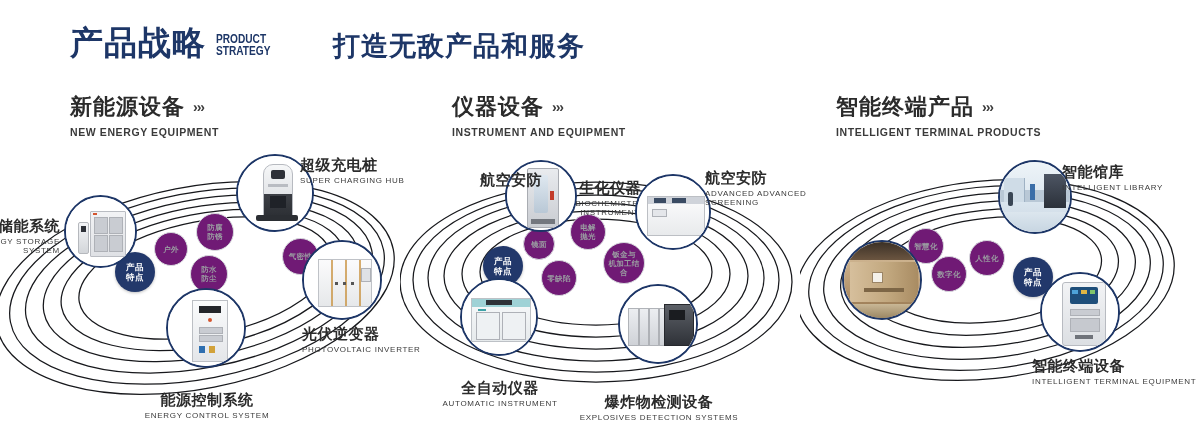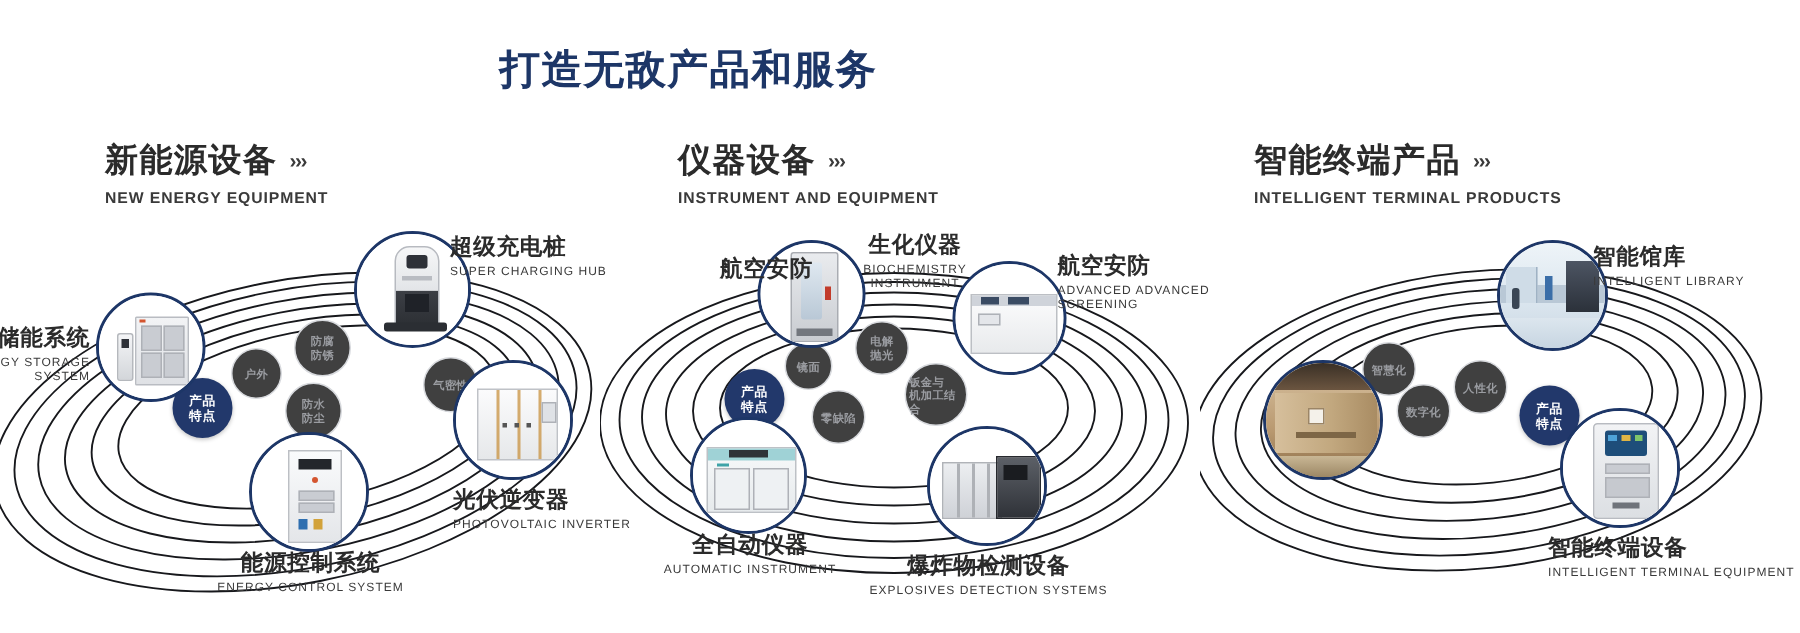--- a/index.html
+++ b/index.html
@@ -40,59 +40,63 @@
   
   .node{
     position:absolute;border-radius:50%;background:#fbfcfd;
     border:2.5px solid #1d3667;overflow:hidden;
     box-sizing:border-box;
   }
   .node .ph{position:absolute;inset:0;}
 
   
   .feat{
-    position:absolute;border-radius:50%;background:#404040;
+    position:absolute;border-radius:50%;background:#701a75;
     border:1px solid #d8dade;box-sizing:border-box;
-    display:flex;align-items:center;justify-content:center;text-align:left;
+    display:flex;align-items:center;justify-content:center;text-align:center;
     color:#9a9ca1;font-size:7.5px;line-height:9px;letter-spacing:0.3px;
     font-weight:bold;padding:2px;
   }
   
   .badge{
     position:absolute;border-radius:50%;background:#22386b;
     display:flex;align-items:center;justify-content:center;text-align:center;
     color:#ffffff;font-size:8.5px;line-height:10px;font-weight:bold;letter-spacing:0.5px;
     box-shadow:0 1px 3px rgba(0,0,0,.25);
   }
 
   
   .lbl{position:absolute;color:#2b2b2b;}
   .lbl .l-cn{font-size:15px;font-weight:bold;letter-spacing:0.5px;line-height:1.05;white-space:nowrap;}
   .lbl .l-en{font-size:8px;font-weight:normal;color:#3a3a3a;letter-spacing:0.7px;margin-top:3px;line-height:9.5px;}
   .lbl.ra{text-align:right;}
   .lbl.la{text-align:left;}
-  .lbl.ca{text-align:center;}
+  .lbl.ca{text-align:center;margin-top:24px;}
   .lbl .l-en.wrap{white-space:pre-line;}
 
   
   .dev{position:absolute;}
   .cab{background:linear-gradient(180deg,#f2f3f5 0%,#dfe1e5 100%);border:1px solid #b9bcc2;}
   .pane{position:absolute;background:#c9ccd2;border:1px solid #aeb1b7;}
   .scr{position:absolute;background:#2e3138;}
   .led{position:absolute;background:#d4552f;}
   .glass{position:absolute;background:linear-gradient(180deg,#dfe8f0,#b9c8d6);}
   .wood{background:linear-gradient(180deg,#d9c3a2 0%,#b8986f 60%,#8d6f4a 100%);}
   .room{background:linear-gradient(180deg,#eef4f8 0%,#dbe6ef 55%,#c9d6e2 100%);}
   .stripe{position:absolute;background:#8d9199;}
 </style>
 </head>
 <body>
 
 <div class="page">
 
+  <div class="hdr">
+    <span class="hdr-cn">产品战略</span>
+    <span class="hdr-en"><span>PRODUCT</span><br><span>STRATEGY</span></span>
+  </div>
   <div class="hdr-sub">打造无敌产品和服务</div>
 
   <div class="sect" style="left:70px;top:96px;">
     <div><span class="s-cn">新能源设备</span><span class="s-arrows">›››</span></div>
     <div class="s-en">NEW ENERGY EQUIPMENT</div>
   </div>
   <div class="sect" style="left:836px;top:96px;">
     <div><span class="s-cn">智能终端产品</span><span class="s-arrows">›››</span></div>
     <div class="s-en">INTELLIGENT TERMINAL PRODUCTS</div>
   </div>

